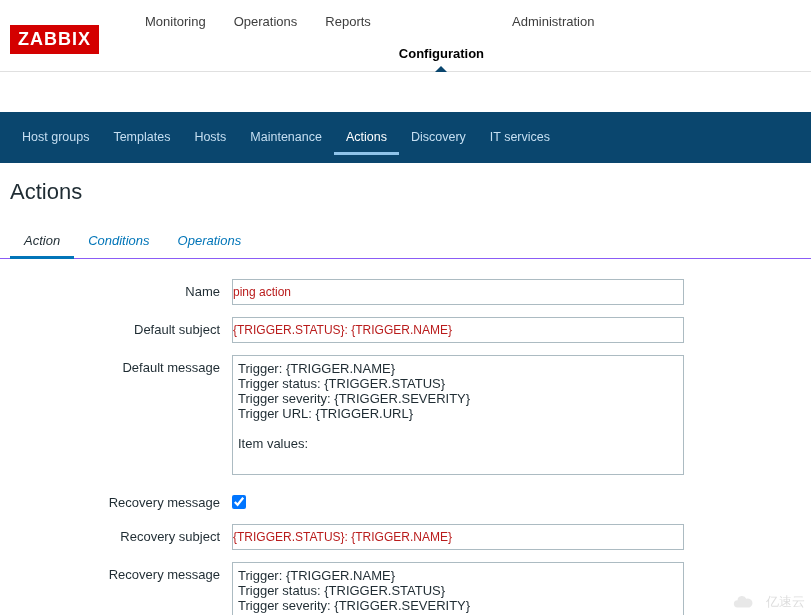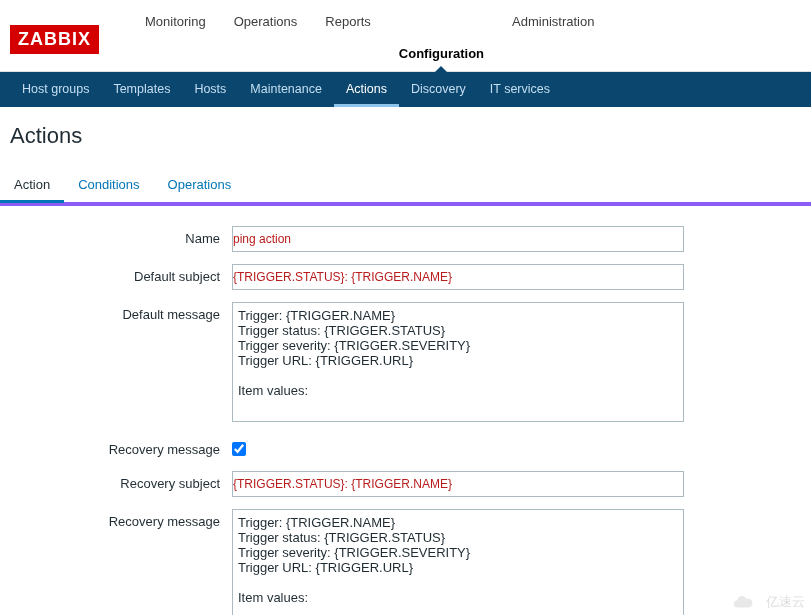--- a/index.html
+++ b/index.html
@@ -53,43 +53,45 @@
       margin-left: -6px;
       width: 0;
       height: 0;
       border-left: 6px solid transparent;
       border-right: 6px solid transparent;
       border-bottom: 6px solid #0a466e;
     }
     .sub-nav {
       background: #0a466e;
       display: flex;
-      padding: 0 10px;
+      padding: 8px 10px;
+      margin-top: 40px;
     }
     .sub-nav-item {
       padding: 10px 12px 8px 12px;
       color: #c6dff2;
       cursor: pointer;
       font-size: 12.5px;
       border-bottom: 3px solid transparent;
     }
     .sub-nav-item.active {
       color: #fff;
       border-bottom: 3px solid #8fc4ea;
     }
     .page-title {
       font-size: 22px;
       font-weight: normal;
       padding: 16px 10px 10px 10px;
       color: #1f2c33;
     }
     .tabs {
       display: flex;
-      padding: 10px 10px 0 0;
-      border-bottom: 4px solid #8b5cf6;
+      padding: 10px 10px 0 10px;
+      border-bottom: 1px solid #8b5cf6;
+      font-style: italic;
     }
     .tab {
       padding: 8px 14px;
       cursor: pointer;
       color: #0275b8;
       border-bottom: 3px solid transparent;
       margin-bottom: -1px;
     }
     .tab.active {
       color: #1f2c33;

